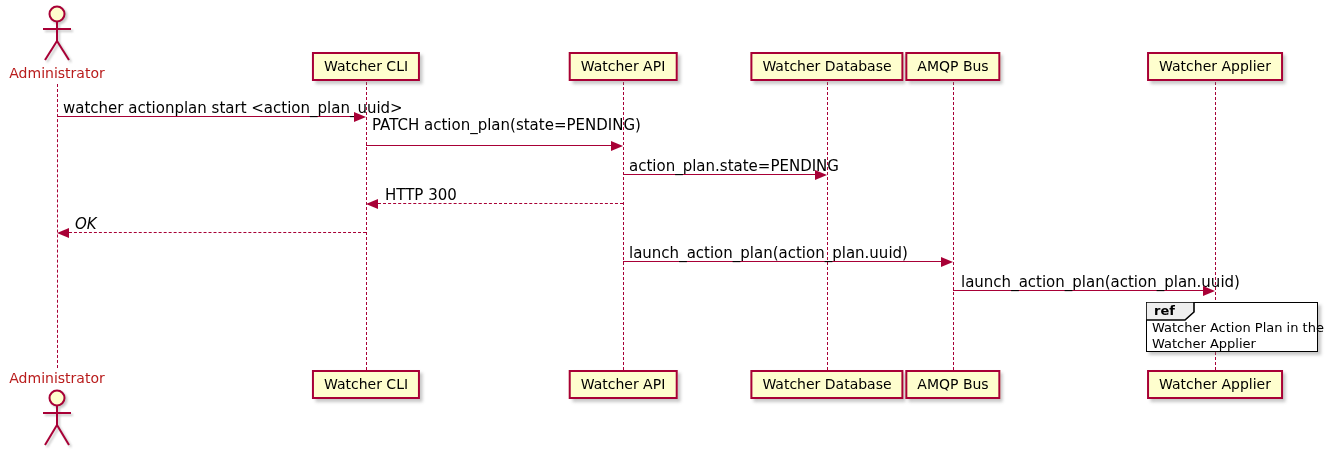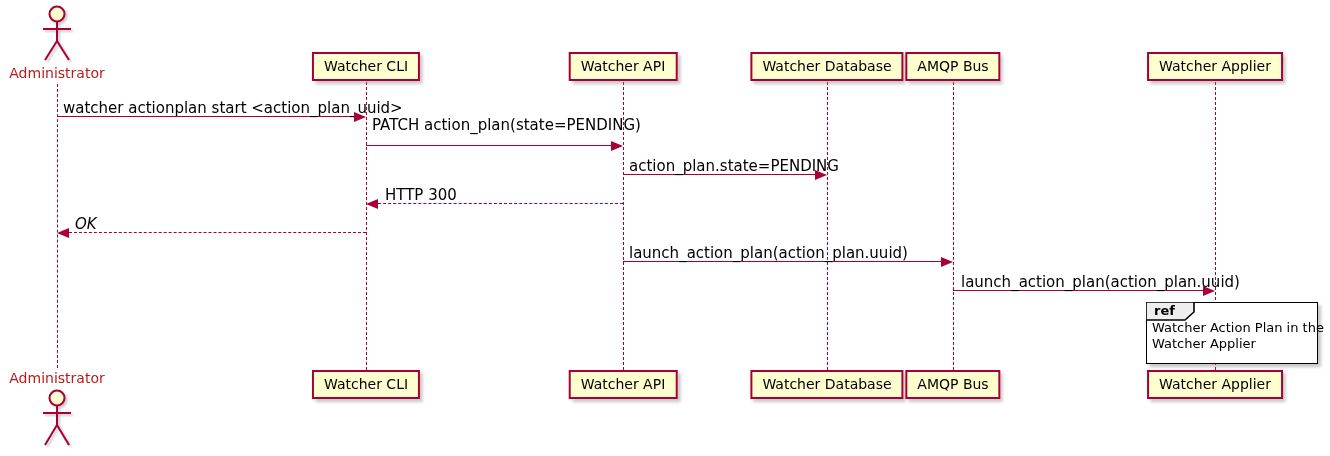--- a/index.html
+++ b/index.html
@@ -36,21 +36,21 @@
   .msg-line.solid{border-top:1.5px solid var(--arrow);}
   .msg-line.dashed{border-top:1.5px dashed var(--arrow);}
   .arrow-right{position:absolute;width:0;height:0;z-index:4;
     border-top:5px solid transparent;border-bottom:5px solid transparent;
     border-left:12px solid var(--arrow);}
   .arrow-left{position:absolute;width:0;height:0;z-index:4;
     border-top:5px solid transparent;border-bottom:5px solid transparent;
     border-right:12px solid var(--arrow);}
 
   .refbox{
-    position:absolute;left:1146px;top:302px;width:172px;height:62px;
+    position:absolute;left:1146px;top:302px;width:172px;height:50px;
     background:#fff;border:1.8px solid var(--ref-border);
     box-shadow:3px 3px 3px rgba(130,130,130,0.45);
     z-index:5;box-sizing:border-box;padding-left:40px;
   }
   .ref-tab{position:absolute;left:-1px;top:-1px;z-index:6;}
   .ref-tab-text{
     position:absolute;left:7px;top:0px;font-size:13px;font-weight:bold;color:#000;z-index:7;
   }
   .ref-body{position:absolute;left:5px;top:17px;font-size:13px;color:#000;line-height:16px;white-space:nowrap;z-index:6;}
 </style>

